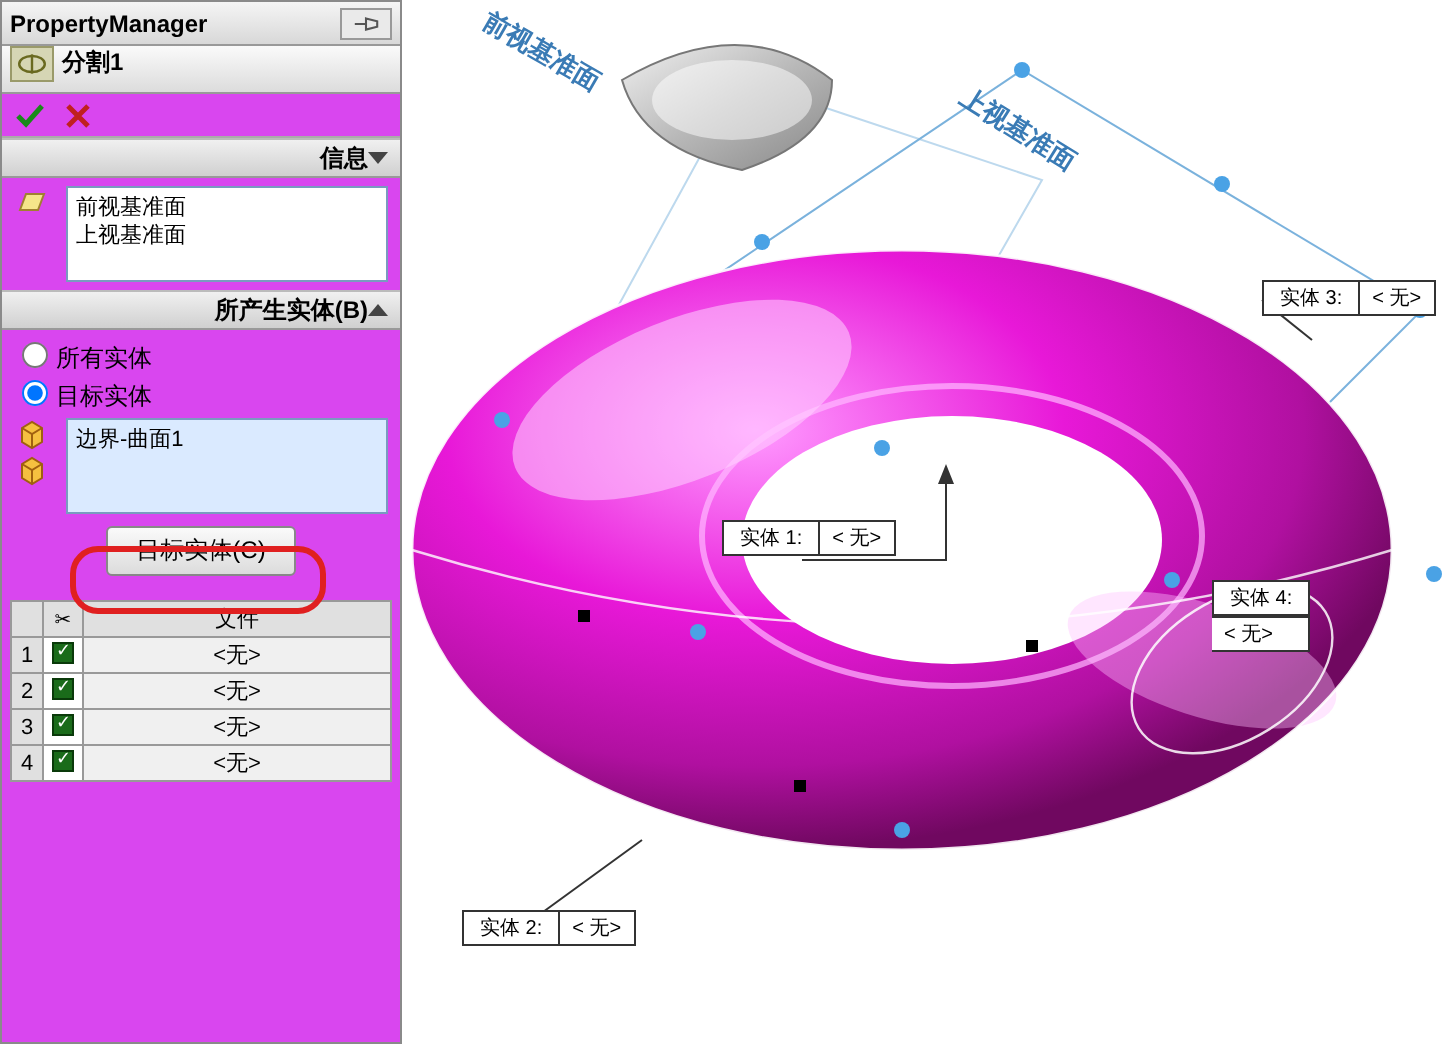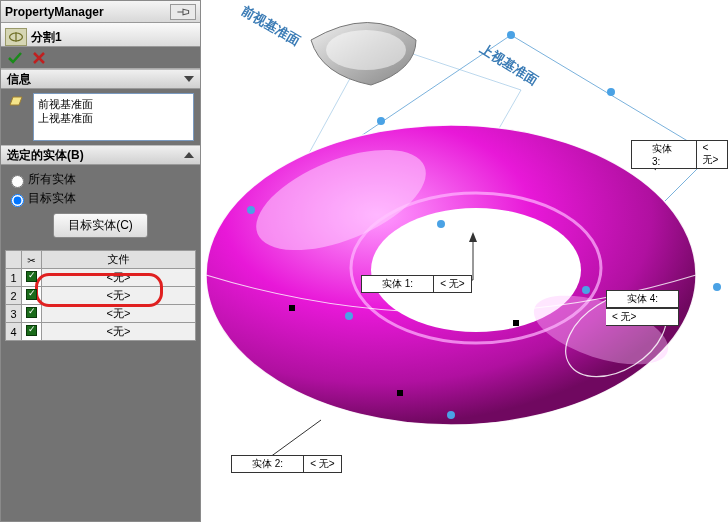--- a/index.html
+++ b/index.html
@@ -1,50 +1,50 @@
 <!DOCTYPE html>
 <html><head>
 <meta charset="utf-8">
 <style>
   * { box-sizing: border-box; margin: 0; padding: 0; font-family: "Microsoft YaHei", "SimSun", Arial, sans-serif; }
   body { width: 728px; height: 522px; overflow: hidden; background: #fff; position: relative; }
-  .panel { width: 201px; height: 522px; border: 1px solid #8a8a8a; background: #737373; position: absolute; left: 0; top: 0; }
+  .panel { width: 201px; height: 522px; border: 1px solid #8a8a8a; background: #d946ef; position: absolute; left: 0; top: 0; }
   .pm-header { height: 22px; background: linear-gradient(#f5f5f5, #d8d8d8); border-bottom: 1px solid #999; display: flex; align-items: center; padding: 0 4px; font-size: 12px; font-weight: bold; position: relative; }
   .pm-title { flex: 1; }
   .pm-pin { width: 26px; height: 16px; border: 1px solid #999; background: #eaeaea; display: flex; align-items: center; justify-content: center; }
   .pm-pin svg { width: 14px; height: 10px; }
-  .feature-bar { height: 24px; background: linear-gradient(#fafafa, #dcdcdc); border-bottom: 1px solid #999; display: flex; align-items: flex-end; padding: 0 4px; font-size: 12px; gap: 4px; font-weight: bold; }
+  .feature-bar { height: 24px; background: linear-gradient(#fafafa, #dcdcdc); border-bottom: 1px solid #999; display: flex; align-items: flex-start; padding: 0 4px; font-size: 12px; gap: 4px; font-weight: bold; }
   .feat-icon { width: 22px; height: 18px; background: #d6d6b4; border: 1px solid #9a9a6a; display:flex; align-items:center; justify-content:center; }
   .feat-icon svg{width:16px;height:14px;}
   .ok-cancel { height: 22px; display: flex; align-items: center; gap: 8px; padding: 0 6px; border-bottom: 1px solid #aaa; }
   .ok-i { width: 16px; height: 16px; display:flex;align-items:center;justify-content:center; }
-  .section-head { height: 20px; background: linear-gradient(#f0f0f0, #d0d0d0); border-top: 1px solid #bbb; border-bottom: 1px solid #999; font-size: 12px; font-weight: bold; display: flex; align-items: center; padding: 0 6px; justify-content: space-between; }
+  .section-head { height: 20px; background: linear-gradient(#f0f0f0, #d0d0d0); border-top: 1px solid #bbb; border-bottom: 1px solid #999; font-size: 12px; font-weight: bold; display: flex; align-items: center; padding: 0 6px; justify-content: flex-end; }
   .arrow-up { border-left: 5px solid transparent; border-right: 5px solid transparent; border-bottom: 6px solid #444; display:inline-block; }
   .arrow-down { border-left: 5px solid transparent; border-right: 5px solid transparent; border-top: 6px solid #444; display:inline-block; }
   .section-body { padding: 4px 6px; font-size: 12px; }
   .icon-col { display:flex; gap:4px; }
   .icon-box { width: 22px; display:flex; flex-direction:column; gap:2px; }
   .small-cube { width: 18px; height: 16px; display:flex;align-items:center;justify-content:center; }
   .sel-list { flex: 1; background: #fff; border: 1px solid #7a9ac0; height: 48px; padding: 3px 4px; font-size: 11px; line-height: 1.3; }
   .sel-list.sunken { background: #daeaff; }
-  .radio-row { display: flex; align-items: flex-end; gap: 4px; font-size: 12px; margin: 2px 0; padding-left: 4px; }
+  .radio-row { display: flex; align-items: flex-start; gap: 4px; font-size: 12px; margin: 2px 0; padding-left: 4px; }
   .radio-row input { margin:0; }
   .btn-cut { display: block; margin: 6px auto 4px; padding: 3px 14px; font-size: 12px; border: 1px solid #888; background: linear-gradient(#fafafa, #dcdcdc); border-radius: 3px; cursor: pointer; }
   .red-box { position: absolute; border: 3px solid #e02020; border-radius: 14px; pointer-events:none; }
   .results-table { width: 100%; border-collapse: collapse; font-size: 11px; margin-top: 2px; }
   .results-table td { border: 1px solid #999; text-align: center; padding: 1px 0; background: #f0f0f0; height: 15px; }
   .results-table .chk { background: #fff; width: 20px; }
   .results-table .num { width: 16px; background: #e0e0e0; }
   .results-table .hdr { background: #e0e0e0; font-weight: normal; }
   .chk-filled { display:inline-block; width:11px; height:11px; background:#1a6b1a; border:1px solid #0a3a0a; position:relative; }
   .chk-filled::after { content:"✓"; color:#fff; font-size:9px; position:absolute; left:1px; top:-2px; }
 
   .viewport { position: absolute; left: 201px; top: 0; width: 527px; height: 522px; background: #fff; overflow: hidden; }
   .label-box { position: absolute; display: flex; gap: 0; font-size: 10px; }
-  .label-box .lab { background: #fff; border: 1px solid #333; padding: 1px 20px; }
+  .label-box .lab { background: #fff; border: 1px solid #333; padding: 1px 8px; }
   .label-box .val { background: #fff; border: 1px solid #333; border-left: none; padding: 1px 6px; }
   .node { position:absolute; width:8px; height:8px; background:#4aa2e5; border-radius:50%; }
   .plane-text { position:absolute; font-size:13px; font-weight:bold; color:#3a7bb5; }
   .scissors { font-size: 10px; }
 </style>
 </head>
 <body>
 
 <div class="panel">
   <div class="pm-header">
@@ -89,32 +89,51 @@
             </svg>
           </span>
       </div>
       <div class="sel-list">
         <div>前视基准面</div>
         <div>上视基准面</div>
       </div>
     </div>
   </div>
   <div class="section-head">
-    <span>选定的实体(B)</span>
+    <span>所产生实体(B)</span>
     <span class="arrow-up"></span>
   </div>
   <div class="section-body" style="position:relative;">
     <label class="radio-row">
       <input type="radio" name="tb" style="">
         <span>所有实体</span>
     </label>
     <label class="radio-row">
       <input type="radio" name="tb" checked="" style="">
         <span>目标实体</span>
     </label>
+    <div class="icon-col">
+      <div class="icon-box">
+        <span class="small-cube">
+            <svg viewBox="0 0 18 16">
+              <path d="M4 5 L9 2 L14 5 L14 12 L9 15 L4 12 Z" fill="#f5c040" stroke="#a06010"></path>
+              <path d="M4 5 L9 8 L14 5 M9 8 L9 15" fill="none" stroke="#a06010"></path>
+            </svg>
+          </span>
+        <span class="small-cube">
+            <svg viewBox="0 0 18 16">
+              <path d="M4 5 L9 2 L14 5 L14 12 L9 15 L4 12 Z" fill="#f5c040" stroke="#a06010"></path>
+              <path d="M4 5 L9 8 L14 5 M9 8 L9 15" fill="none" stroke="#a06010"></path>
+            </svg>
+          </span>
+      </div>
+      <div class="sel-list sunken">
+        <div>边界-曲面1</div>
+      </div>
+    </div>
     <button class="btn-cut">目标实体(C)</button>
     <div class="red-box" style="left:34px; top:108px; width:128px; height:34px;"></div>
   </div>
   <div class="section-body" style="padding:2px 4px;">
     <table class="results-table">
       <tbody>
           <tr>
         <td class="num hdr"></td>
         <td class="chk hdr"><span class="scissors">✂</span></td>
         <td class="hdr">文件</td>
@@ -209,21 +228,21 @@
   <div class="node" style="left:246px; top:411px;"></div>
   <div class="node" style="left:176px; top:117px;"></div>
   <div class="node" style="left:406px; top:88px;"></div>
   <div class="node" style="left:381px; top:286px;"></div>
   <div class="node" style="left:144px; top:312px;"></div>
   <div class="node" style="left:512px; top:283px;"></div>
 
   <div class="plane-text" style="left:46px; top:2px; transform:rotate(30deg); transform-origin:left top;">前视基准面</div>
   <div class="plane-text" style="left:285px; top:40px; transform:rotate(32deg); transform-origin:left top;">上视基准面</div>
 
-  <div class="label-box" style="left:160px; top:275px;">
+  <div class="label-box" style="left:160px; top:260px;">
     <span class="lab">实体  1:</span>
     <span class="val">&lt; 无&gt;</span>
   </div>
   <div class="label-box" style="left:30px; top:455px;justify-content:flex-end;">
     <span class="lab">实体  2:</span>
     <span class="val">&lt; 无&gt;</span>
   </div>
   <div class="label-box" style="left:430px; top:140px;">
     <span class="lab">实体  3:</span>
     <span class="val">&lt; 无&gt;</span>

